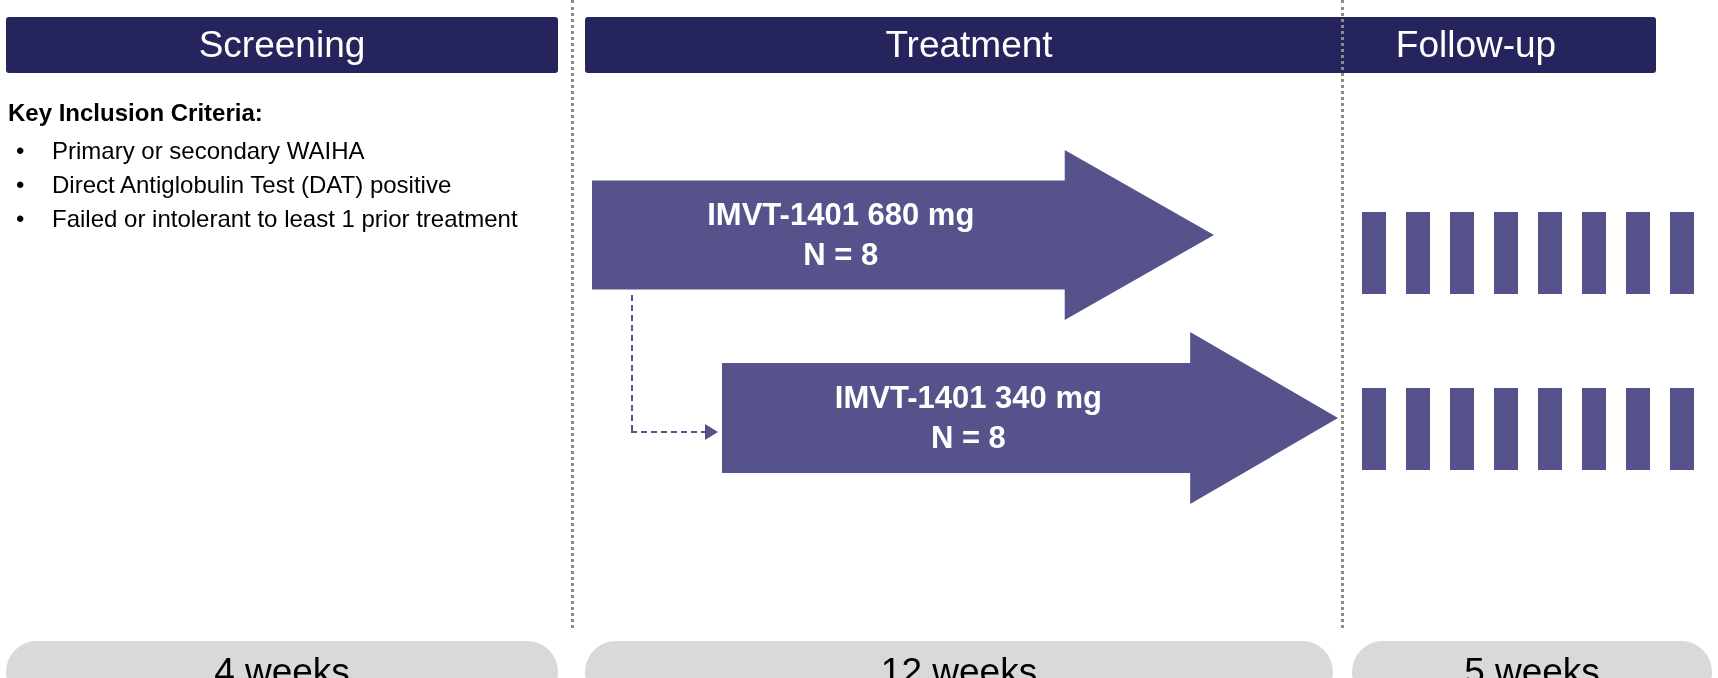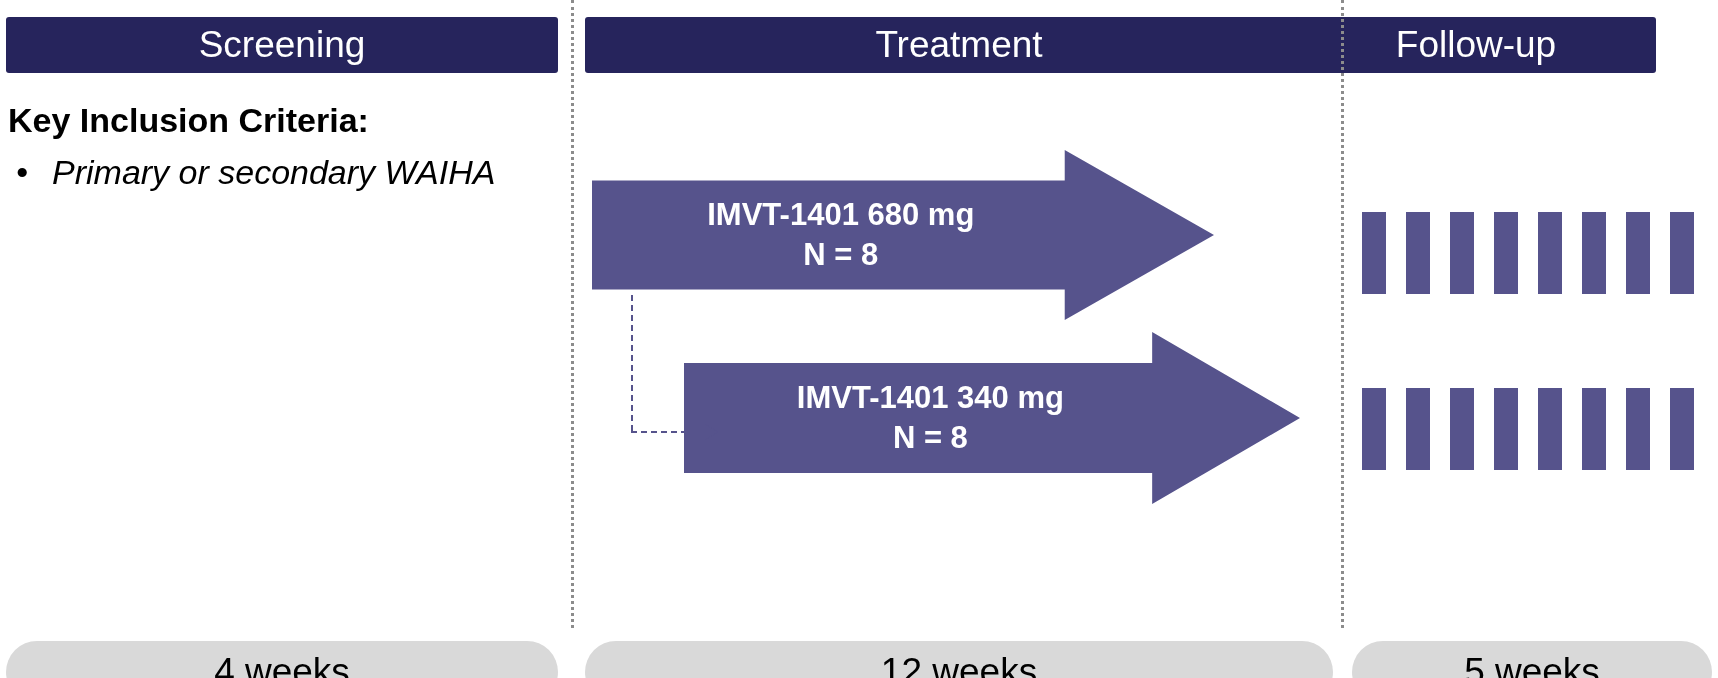--- a/index.html
+++ b/index.html
@@ -18,42 +18,42 @@
     width:1718px;height:678px;position:relative;background:#FFFFFF;
     font-family:"Liberation Sans", sans-serif;color:var(--body-text);
     overflow:hidden;
   }
   .col-header{
     position:absolute;top:6px;height:56px;background:var(--header-bg);
     color:var(--header-text);border-radius:3px;display:flex;
     align-items:center;justify-content:center;font-size:37px;font-weight:400;margin-top:11px;
   }
   #hdr-screening{left:6px;width:552px;}
-  #hdr-treatment{left:585px;width:748px;}
+  #hdr-treatment{left:585px;width:748px;padding-left:10px;}
   #hdr-followup{left:1296px;width:360px;}
 
   .v-divider{
     position:absolute;top:0;height:628px;width:0;
     border-left:3px dotted var(--divider);
   }
   #divider-1{left:571px;}
   #divider-2{left:1341px;}
 
-  .criteria{position:absolute;left:8px;top:96px;width:548px;font-size:34px;line-height:1.42;}
+  .criteria{position:absolute;left:8px;top:96px;width:548px;font-size:24px;line-height:1.42;}
   .criteria-title{font-weight:bold;margin:0 0 4px 0;}
   .criteria ul{list-style:none;margin:0;padding:0;}
-  .criteria li{position:relative;padding-left:44px;font-style:italic;}
+  .criteria li{position:relative;padding-left:44px;}
   .criteria li::before{content:"\2022";position:absolute;left:8px;top:0;}
 
   .arrow{
     position:absolute;background:var(--arrow-fill);
     clip-path:polygon(0% 18%, 76% 18%, 76% 0%, 100% 50%, 76% 100%, 76% 82%, 0% 82%);
   }
   #arm-arrow-1{left:592px;top:150px;width:622px;height:170px;}
-  #arm-arrow-2{left:684px;top:332px;width:616px;height:172px;}
+  #arm-arrow-2{left:722px;top:332px;width:616px;height:172px;}
   .arrow-label{
     position:absolute;left:0;top:0;width:80%;height:100%;
     display:flex;flex-direction:column;align-items:center;justify-content:center;
     color:#FFFFFF;font-weight:bold;font-size:31px;line-height:1.3;text-align:center;
   }
 
   .conn-v{
     position:absolute;left:631px;top:295px;height:136px;width:0;
     border-left:2px dashed var(--connector);
   }
@@ -88,20 +88,22 @@
 <div class="col-header" id="hdr-treatment">Treatment</div>
 <div class="col-header" id="hdr-followup">Follow-up</div>
 
 <div class="v-divider" id="divider-1"></div>
 <div class="v-divider" id="divider-2"></div>
 
 <div class="criteria">
   <div class="criteria-title">Key Inclusion Criteria:</div>
   <ul>
     <li><span>Primary or secondary WAIHA</span></li>
+    <li><span>Direct Antiglobulin Test (DAT) positive</span></li>
+    <li><span>Failed or intolerant to least 1 prior treatment</span></li>
   </ul>
 </div>
 
 <div class="arrow" id="arm-arrow-1">
   <div class="arrow-label">
     <span>IMVT-1401 680 mg</span>
     <span>N = 8</span>
   </div>
 </div>
 <div class="arrow" id="arm-arrow-2">

